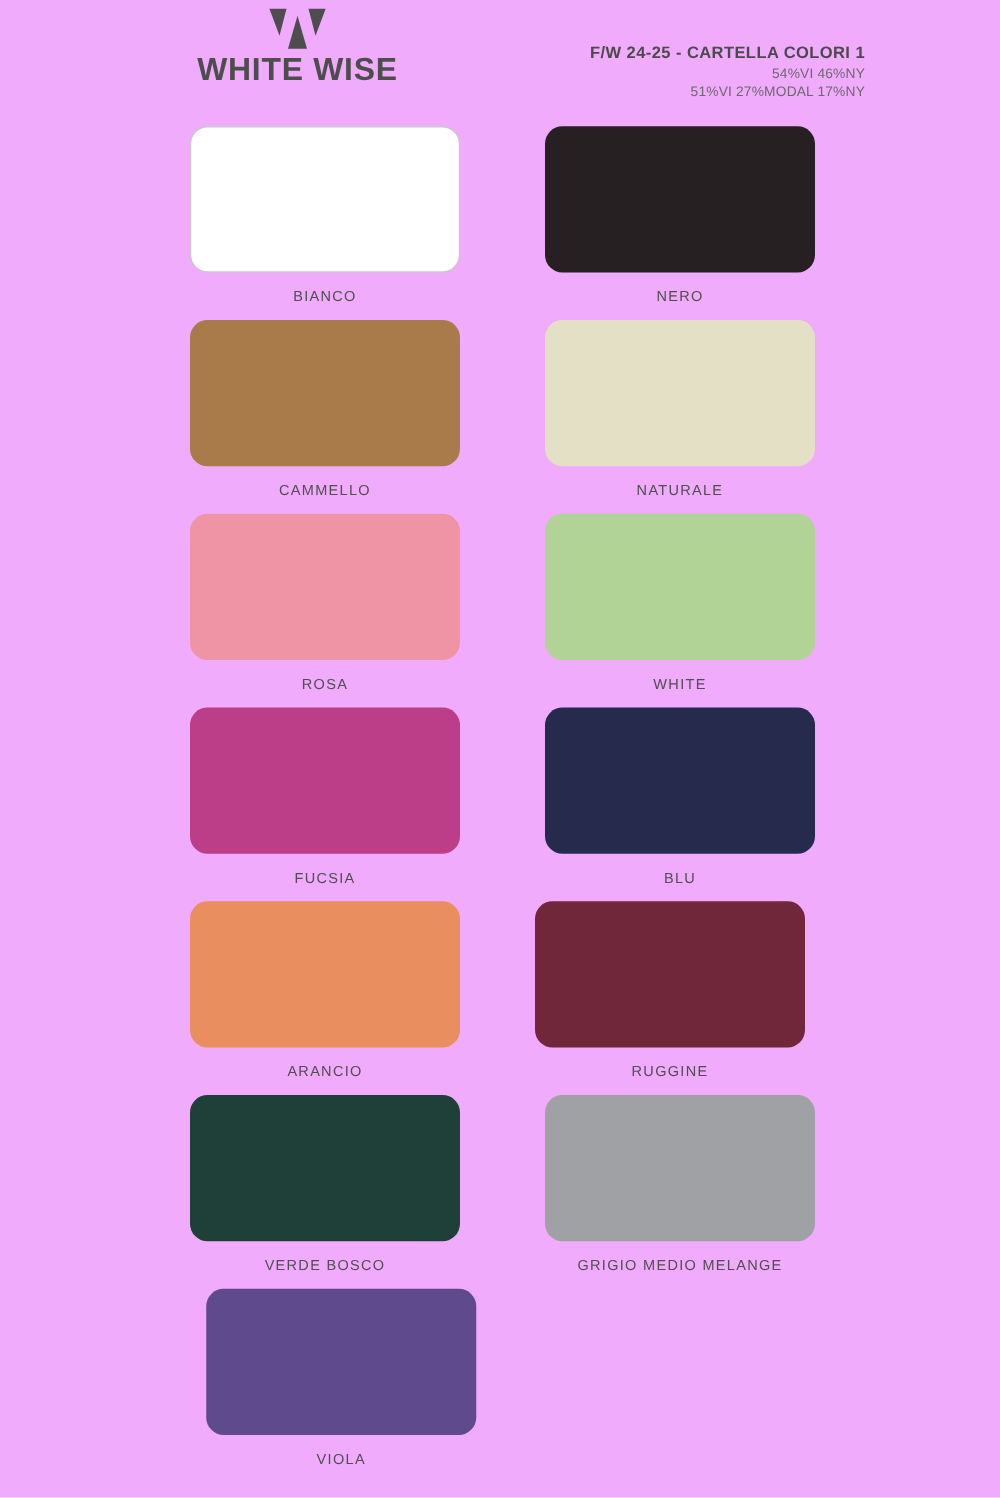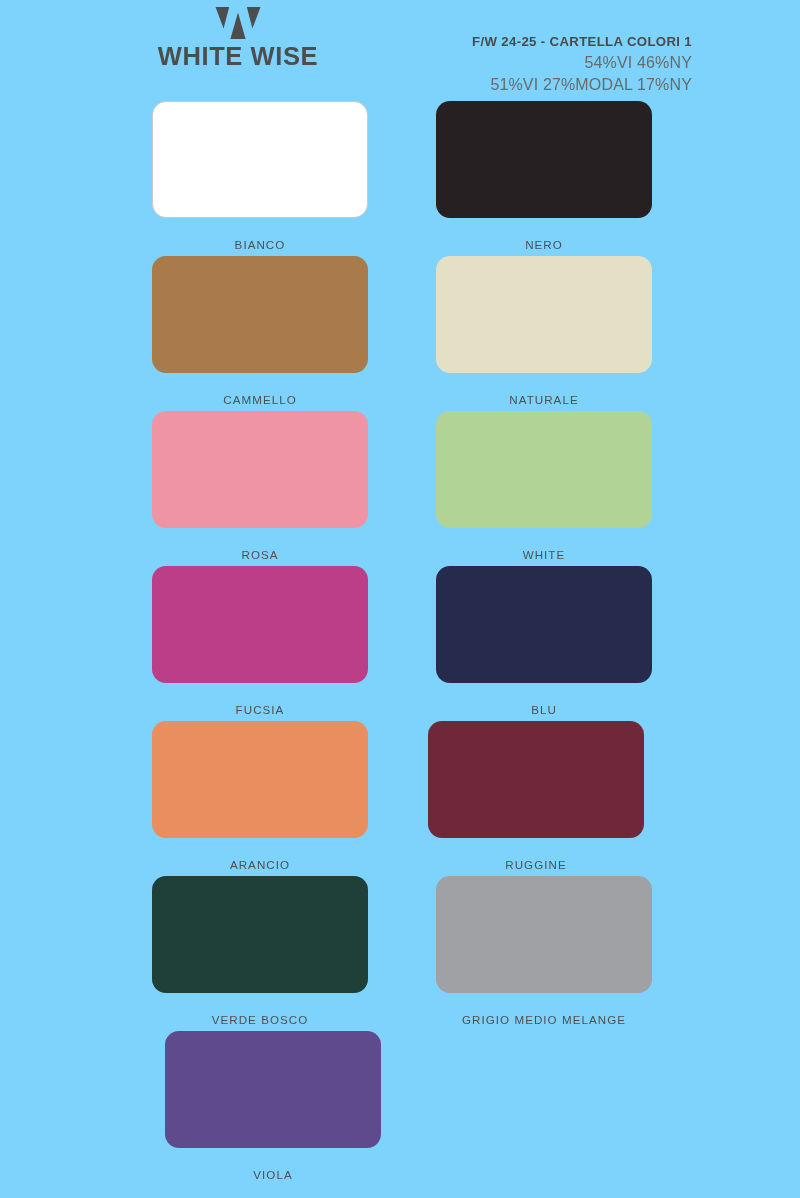--- a/index.html
+++ b/index.html
@@ -9,21 +9,21 @@
     background: #ffffff;
   }
   body {
     font-family: "Liberation Sans", sans-serif;
     -webkit-font-smoothing: antialiased;
   }
   .page {
     position: relative;
     width: 800px;
     height: 1198px;
-    background: #7dd3fc;
+    background: #f0abfc;
     overflow: hidden;
     margin: 0 auto;
   }
 
   
   .header {
     position: absolute;
     left: 0;
     top: 0;
     width: 800px;
@@ -62,21 +62,21 @@
   }
   .doc-title {
     font-size: 13.2px;
     font-weight: bold;
     letter-spacing: 0.35px;
     color: #4a4a4a;
     line-height: 1.42;
     white-space: nowrap;
   }
   .doc-comp {
-    font-size: 16px;
+    font-size: 11px;
     font-weight: normal;
     letter-spacing: 0.15px;
     color: #6a6a6a;
     line-height: 1.42;
     white-space: nowrap;
   }
 
   
   .grid {
     position: absolute;
@@ -93,21 +93,21 @@
     height: 117px;
     border-radius: 14px;
     box-sizing: border-box;
   }
   .chip.outlined {
     border: 1px solid #c9c9c9;
   }
   .chip-label {
     display: block;
     width: 216px;
-    margin-top: 20px;
+    margin-top: 13px;
     text-align: center;
     font-size: 11.6px;
     letter-spacing: 1.05px;
     color: #4f4f4f;
     white-space: nowrap;
   }
 </style>
 </head>
 <body>
 

